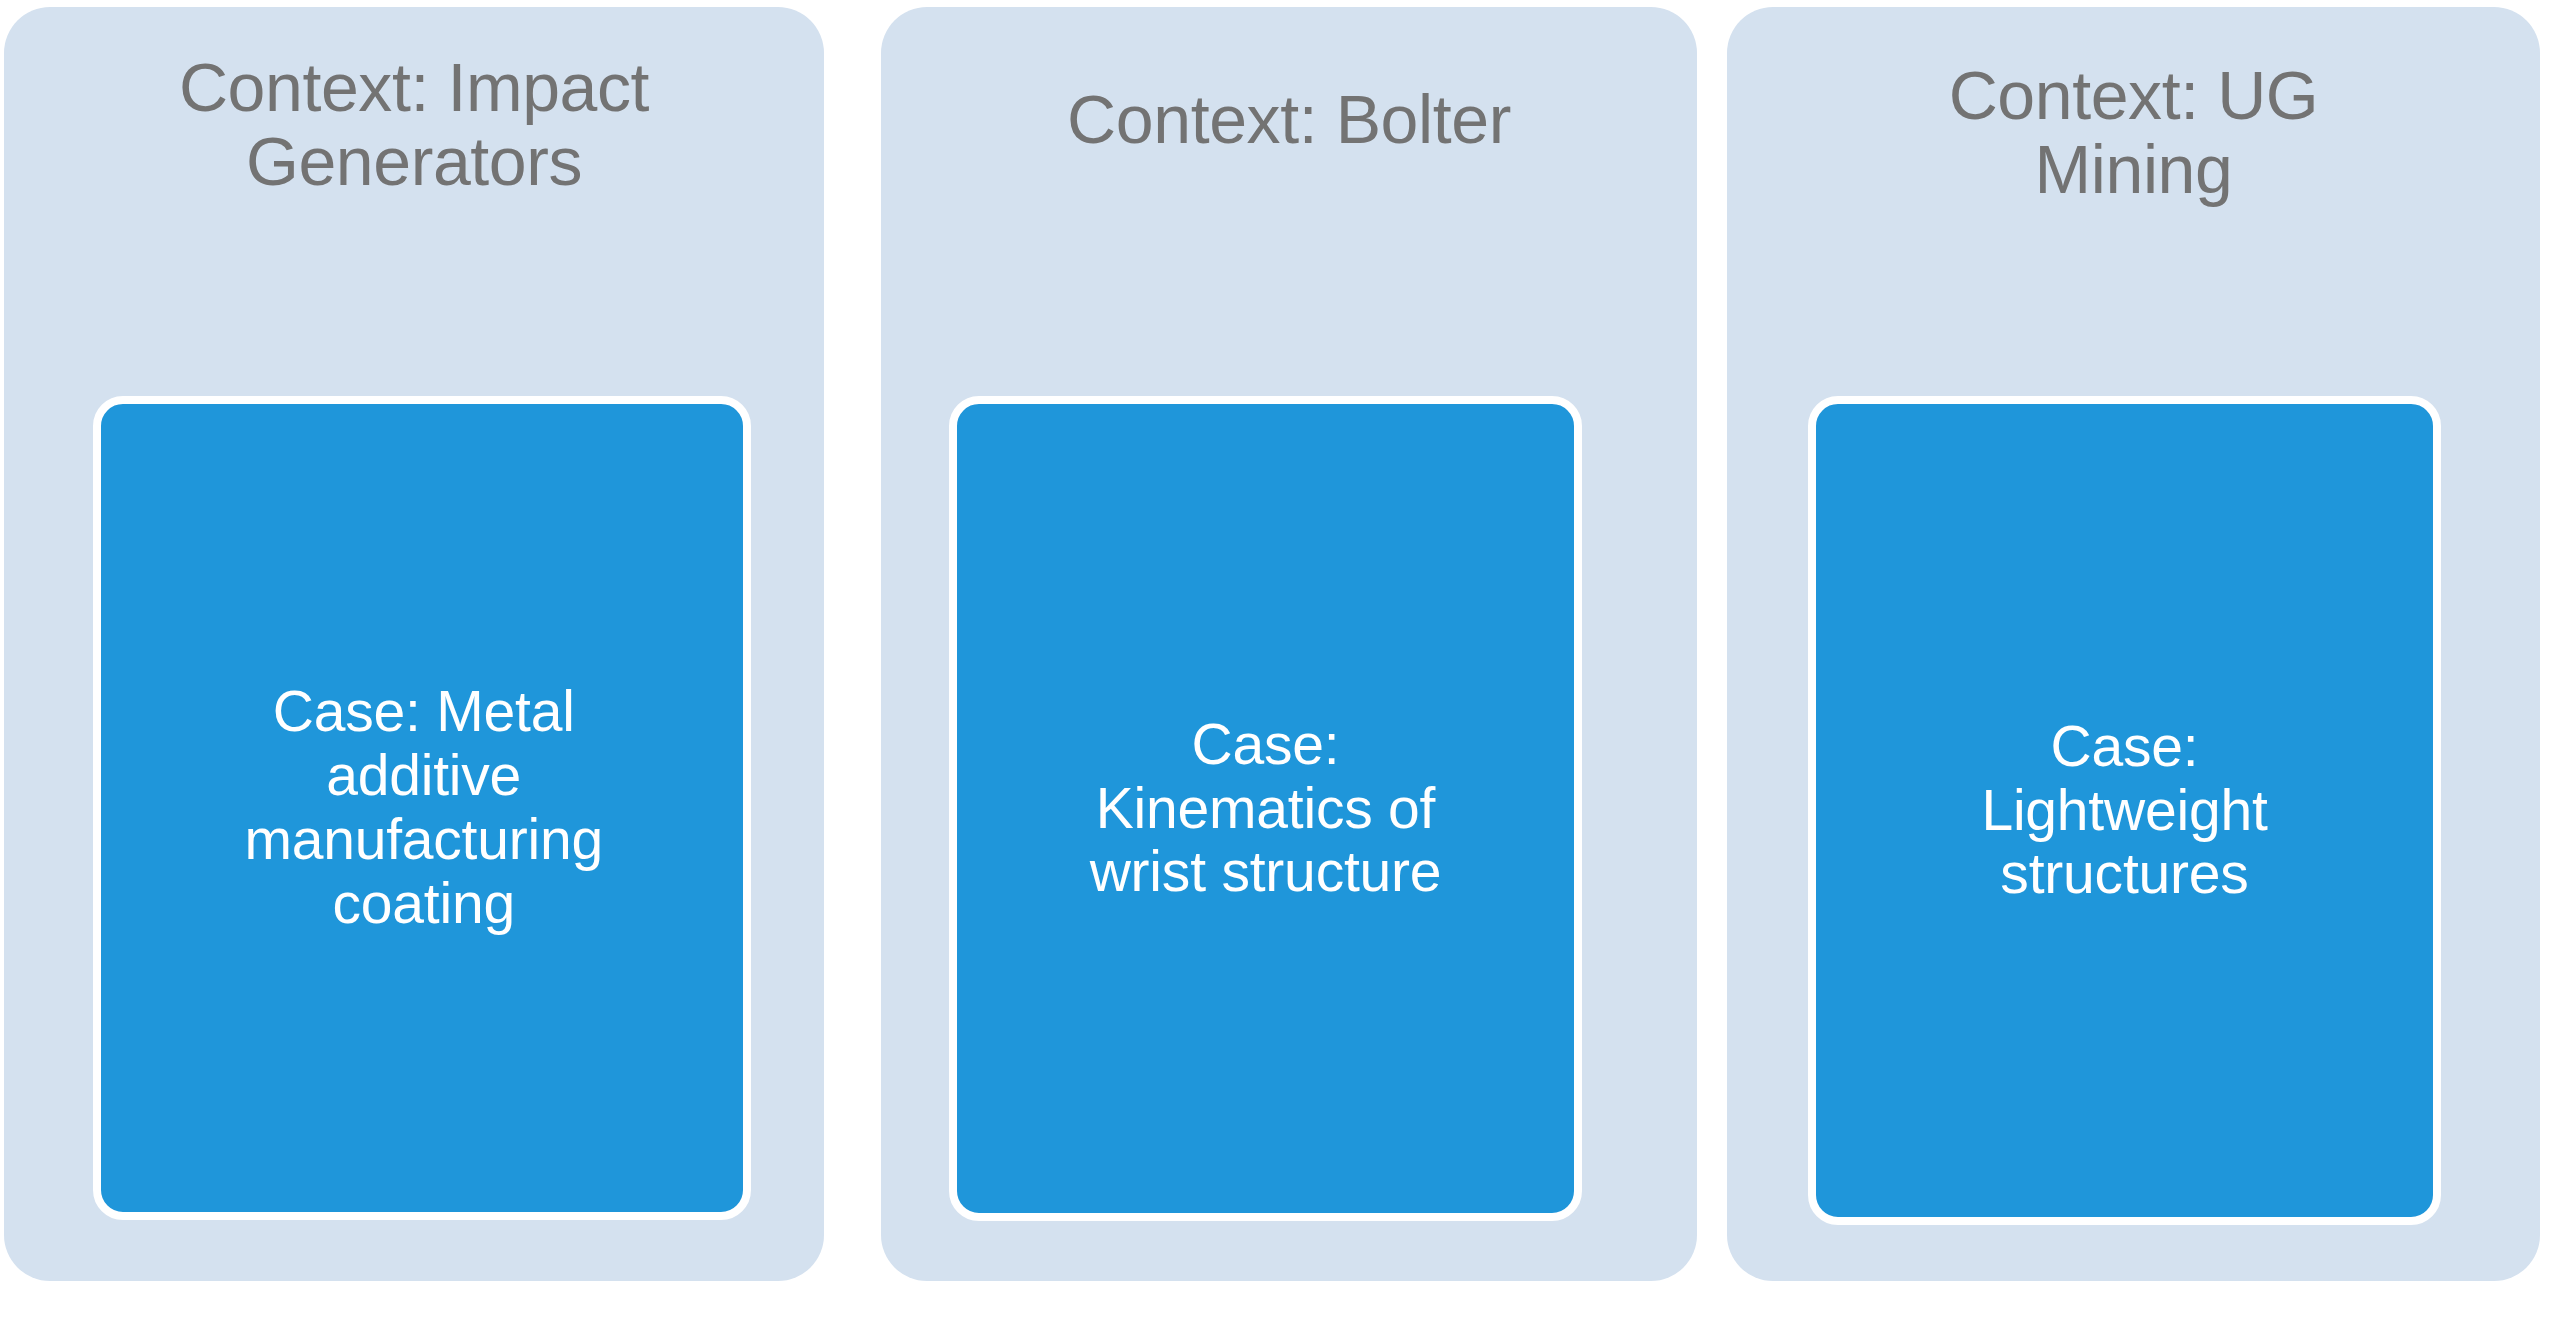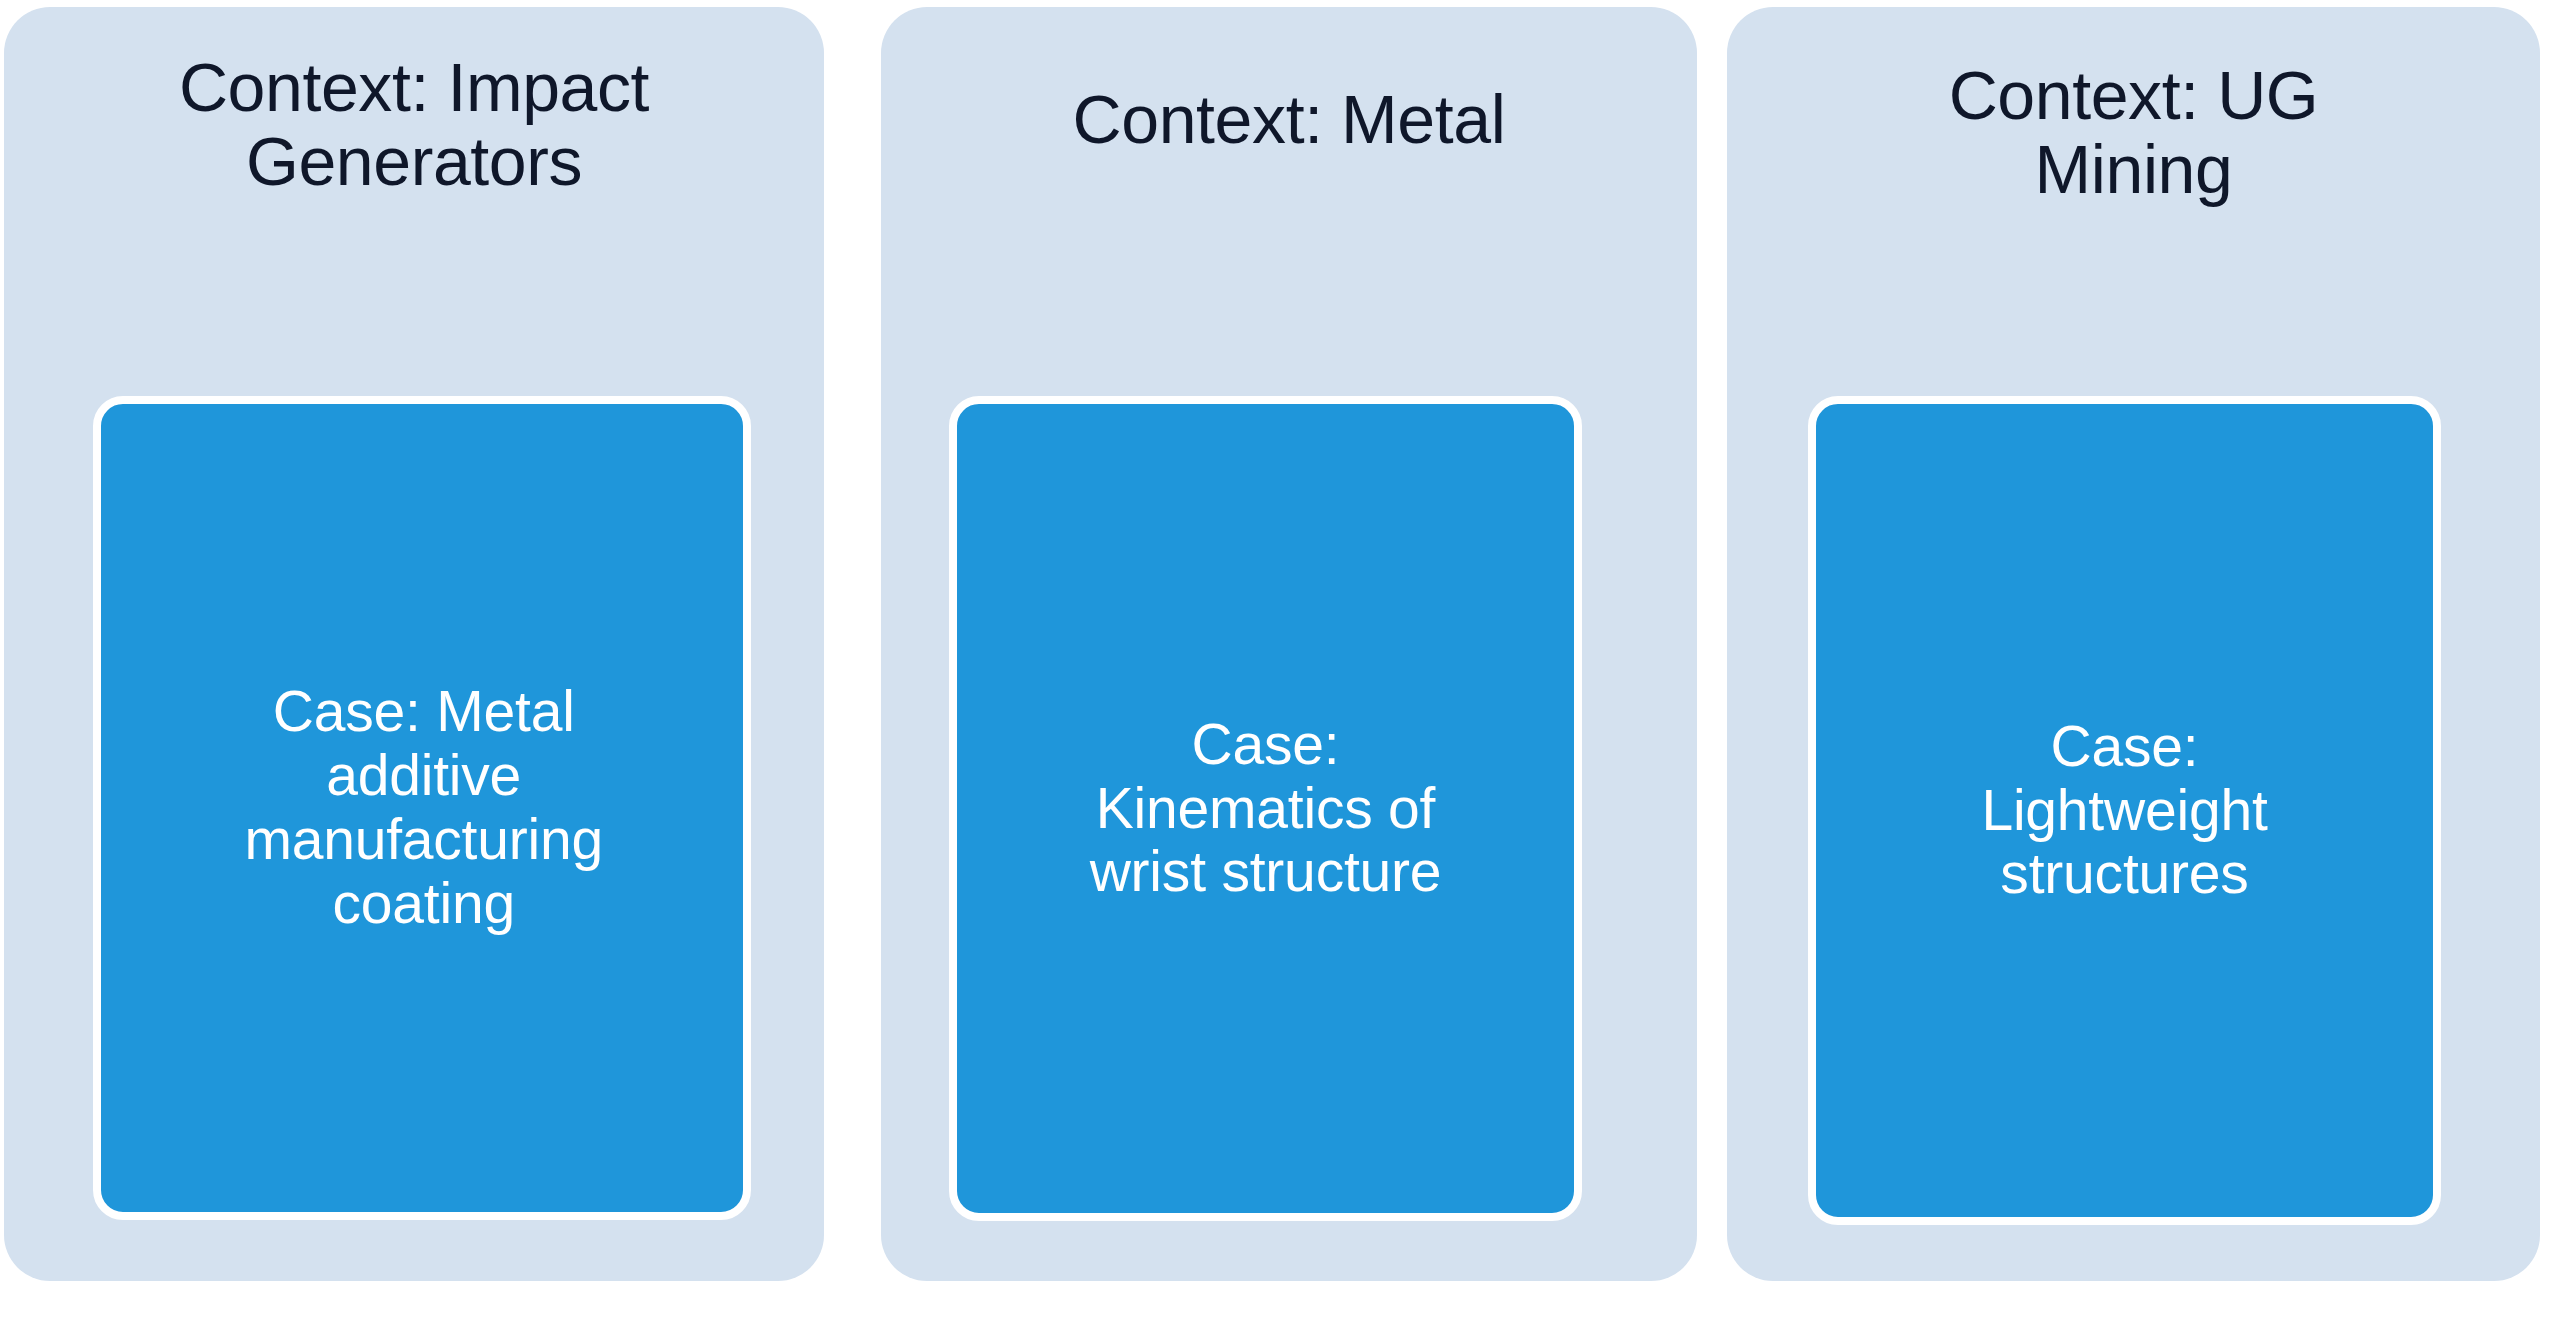--- a/index.html
+++ b/index.html
@@ -32,21 +32,21 @@
     flex-direction: column;
     align-items: center;
   }
 
   .panel-1 { left: 4px;    top: 7.1px; width: 820px; height: 1274px; }
   .panel-2 { left: 881px; top: 7.1px; width: 816px; height: 1274px; }
   .panel-3 { left: 1727px; top: 7.1px; width: 813px; height: 1274px; }
 
   
   .panel-title {
-    color: #0f172a;
+    color: #737373;
     font-size: 68px;
     line-height: 1.08;
     font-weight: 400;
     font-stretch: condensed;
     text-align: center;
     letter-spacing: -0.4px;
     width: 92%;
     white-space: pre-line;
     font-family: "Liberation Sans Narrow", "Liberation Sans", "DejaVu Sans Condensed", sans-serif;
   }
@@ -96,21 +96,21 @@
 Generators</div>
   </div>
   <div class="case-card card-1">
     <div class="case-text">Case: Metal
 additive
 manufacturing
 coating</div>
   </div>
 
   <div class="context-panel panel-2">
-    <div class="panel-title">Context: Metal</div>
+    <div class="panel-title">Context: Bolter</div>
   </div>
   <div class="case-card card-2">
     <div class="case-text">Case:
 Kinematics of
 wrist structure</div>
   </div>
 
   <div class="context-panel panel-3">
     <div class="panel-title">Context: UG
 Mining</div>

